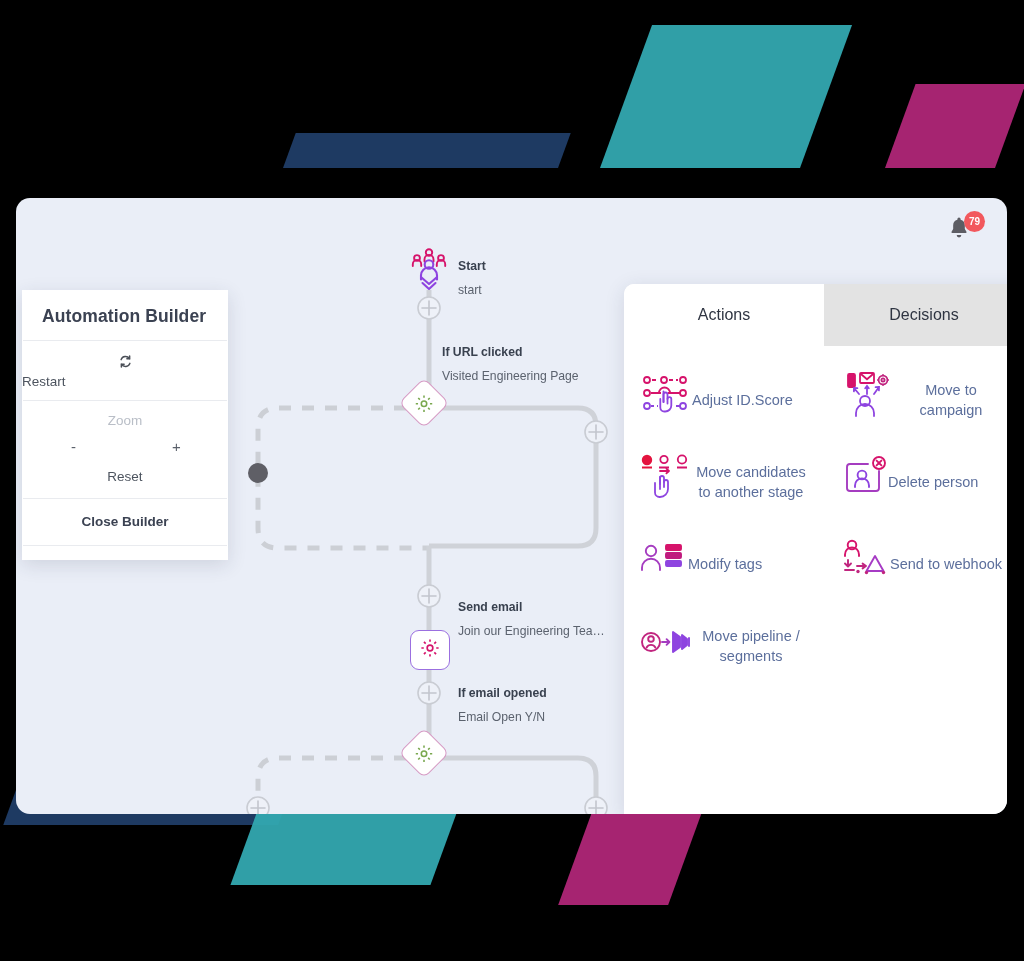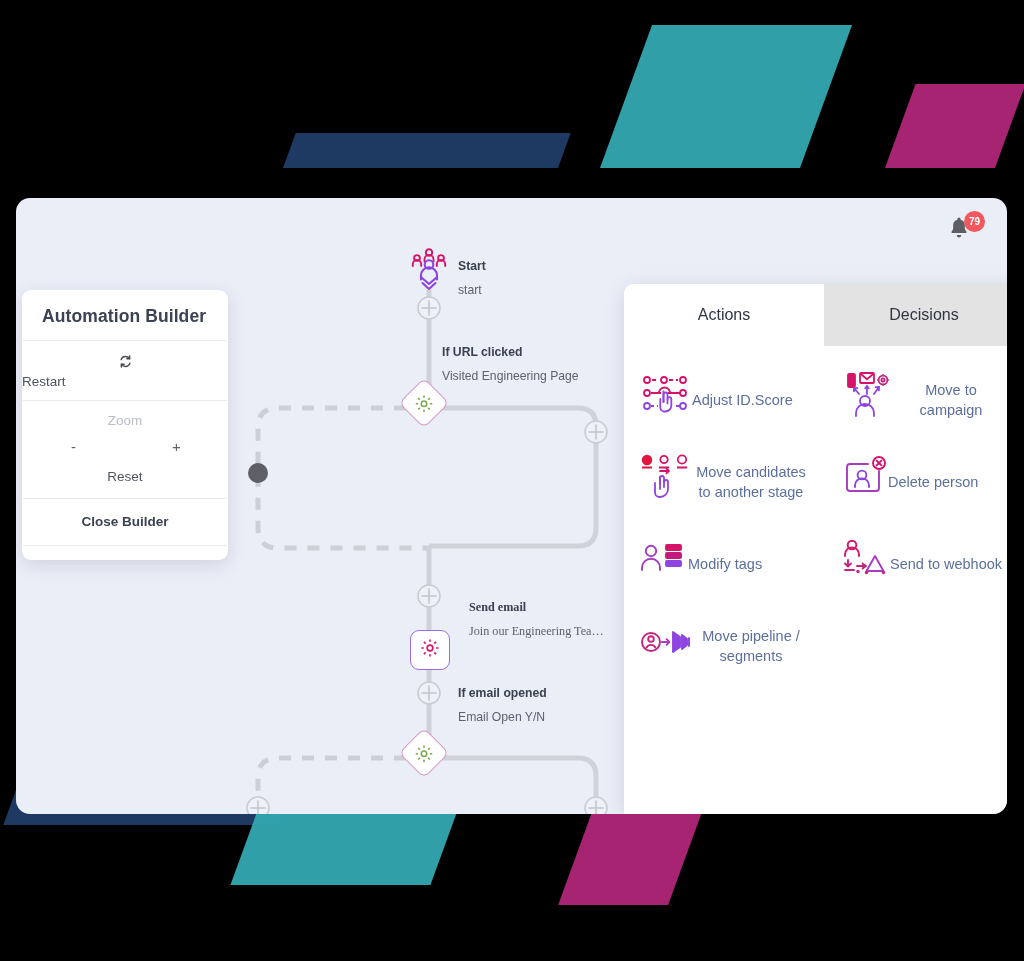--- a/index.html
+++ b/index.html
@@ -27,21 +27,21 @@
     background:#eaeef7;border-radius:14px;overflow:hidden;margin-top:28px;}
 
   
   .bell-wrap{position:absolute;right:22px;top:16px;width:40px;height:40px;}
   .bell-badge{position:absolute;left:19px;top:-3px;width:21px;height:21px;border-radius:50%;
     background:#f2585d;color:#fff;font-size:10px;font-weight:700;display:flex;
     align-items:center;justify-content:center;line-height:1;}
 
   
   .builder{position:absolute;left:6px;top:92px;width:206px;background:#fff;
-    border-radius:9px;box-shadow:0 5px 18px rgba(40,50,80,.14);padding:0 0 14px 0;}
+    border-radius:0;box-shadow:0 5px 18px rgba(40,50,80,.14);padding:0 0 14px 0;}
   .builder h2{margin:0;padding:16px 0 13px 20px;font-size:17.5px;font-weight:700;
     color:#3b4252;letter-spacing:.1px;}
   .b-div{height:1px;background:#e9ebef;margin:0 1px;}
   .b-row{display:flex;}
   .b-btn{flex:1;padding:10px 0 11px 0;text-align:left;cursor:pointer;}
   .b-ico{height:20px;display:flex;align-items:center;justify-content:center;color:#4a4f57;}
   .b-lbl{font-size:13.5px;color:#4d545f;margin-top:3px;}
   .zoom-title{text-align:center;font-size:13.5px;color:#b9bec7;padding:12px 0 0 0;}
   .zoom-row{display:flex;padding:10px 0 6px 0;}
   .zoom-pm{flex:1;text-align:center;font-size:15px;color:#5b616b;cursor:pointer;}
@@ -210,21 +210,21 @@
       <div class="node" style="left:182px;top:432px;">
         <div class="sqnode">
           <span>
             <svg width="22" height="22" viewBox="0 0 24 24" fill="none" stroke="#d6136b" stroke-width="1.8">
               <circle cx="12" cy="12" r="3.1"></circle>
               <path d="M12 2.6v2.6M12 18.8v2.6M2.6 12h2.6M18.8 12h2.6M5.4 5.4l1.9 1.9M16.7 16.7l1.9 1.9M18.6 5.4l-1.9 1.9M7.3 16.7l-1.9 1.9"></path>
             </svg>
           </span>
         </div>
       </div>
-      <div class="n-label" style="left:241px;top:401px;font-family:Liberation Serif, serif;">
+      <div class="n-label" style="left:230px;top:401px;">
         <div class="n-title">Send email</div>
         <div class="n-sub">Join our Engineering Tea…</div>
       </div>
 
       <div class="node" style="left:178px;top:537px;">
         <div class="diamond">
           <span>
             <svg width="21" height="21" viewBox="0 0 24 24" fill="none" stroke="#7aa84f" stroke-width="1.8">
               <circle cx="12" cy="12" r="3.1"></circle>
               <path d="M12 2.6v2.6M12 18.8v2.6M2.6 12h2.6M18.8 12h2.6M5.4 5.4l1.9 1.9M16.7 16.7l1.9 1.9M18.6 5.4l-1.9 1.9M7.3 16.7l-1.9 1.9"></path>

